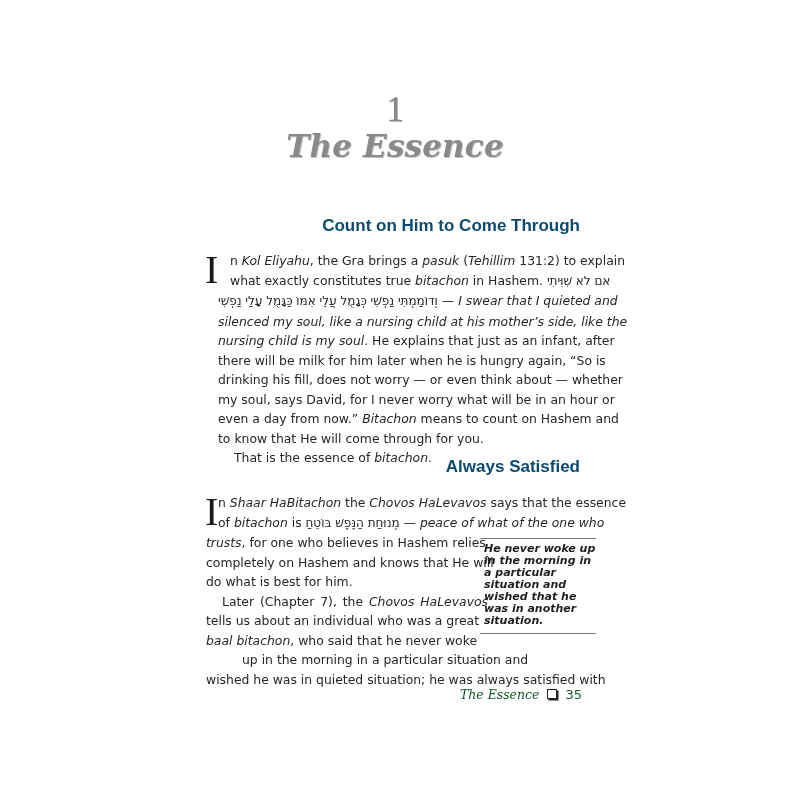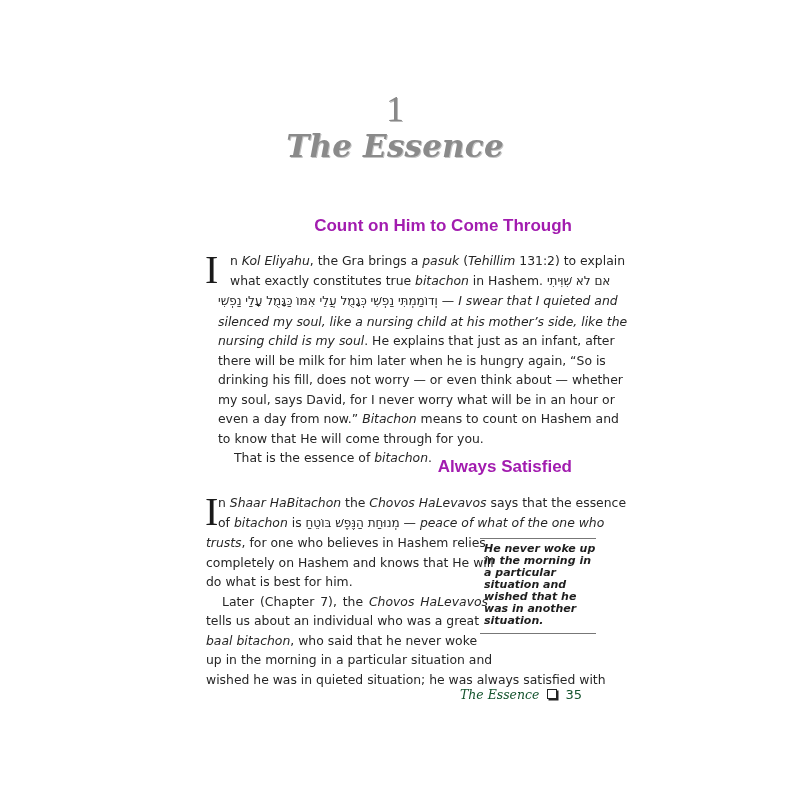--- a/index.html
+++ b/index.html
@@ -15,22 +15,22 @@
       font-family: "Liberation Serif", serif; font-size: 36px; color: #888888;
       text-shadow: 1px 1px 0 #bbbbbb;
     }
     .chapter-title {
       position: absolute; left: 0; width: 790px; top: 128px; text-align: center;
       font-family: "DejaVu Serif", serif; font-style: italic; font-weight: bold;
       font-size: 31px; color: #8a8a8a; text-shadow: 1px 1px 0 #c4c4c4;
       letter-spacing: 0.2px;
     }
     .section-head {
-      position: absolute; right: 228px; text-align: right;
-      font-family: "Liberation Sans", sans-serif; font-weight: bold; font-size: 17px; color: #a21caf;
+      position: absolute; right: 220px; text-align: right;
+      font-family: "Liberation Sans", sans-serif; font-weight: bold; font-size: 17px; color: #0c4a6e;
     }
     .para {
       position: absolute; left: 206px; width: 376px;
       font-family: "DejaVu Sans", sans-serif; font-size: 12.4px; line-height: 19.5px;
       text-align: justify; color: #262626;
     }
     .line { display: block; white-space: nowrap; text-align-last: justify; }
     .line.last { text-align-last: left; }
     .indent { padding-left: 16px; }
     .dropcap {
@@ -83,21 +83,21 @@
   <div class="dropcap" style="left:205px; top:492px;">I</div>
   <div class="para" id="sec1" style="top:493px;">
       <span class="line" style="padding-left: 12px;">n <em>Shaar HaBitachon</em> the <em>Chovos HaLevavos</em> says that the essence</span>
       <span class="line" style="padding-left: 12px;">of <em>bitachon</em> is <span class="heb" dir="rtl">מְנוּחַת הַנֶּפֶשׁ בּוֹטֵחַ</span> — <em>peace of what of the one who</em></span>
       <span class="line" style="width: 266px;"><em>trusts</em>, for one who believes in Hashem relies</span>
       <span class="line" style="width: 266px;">completely on Hashem and knows that He will</span>
       <span class="line last" style="width: 266px;">do what is best for him.</span>
       <span class="line indent" style="width: 266px;">Later (Chapter 7), the <em>Chovos HaLevavos</em></span>
       <span class="line" style="width: 266px;">tells us about an individual who was a great</span>
       <span class="line" style="width: 266px;"><em>baal bitachon</em>, who said that he never woke</span>
-      <span class="line" style="width: 266px;">up in the morning in a particular situation and</span>
+      <span class="line" style="width: 266px; margin-left: 36px;">up in the morning in a particular situation and</span>
       <span class="line">wished he was in quieted situation; he was always satisfied with</span>
     </div>
 
   <div class="pull-quote">He never woke up in the morning in a particular situation and wished that he was in another situation.</div>
 
   <div class="footer">
     <span class="title">The Essence</span><span class="box-icon"></span><span>35</span>
   </div>
 </div>
 

